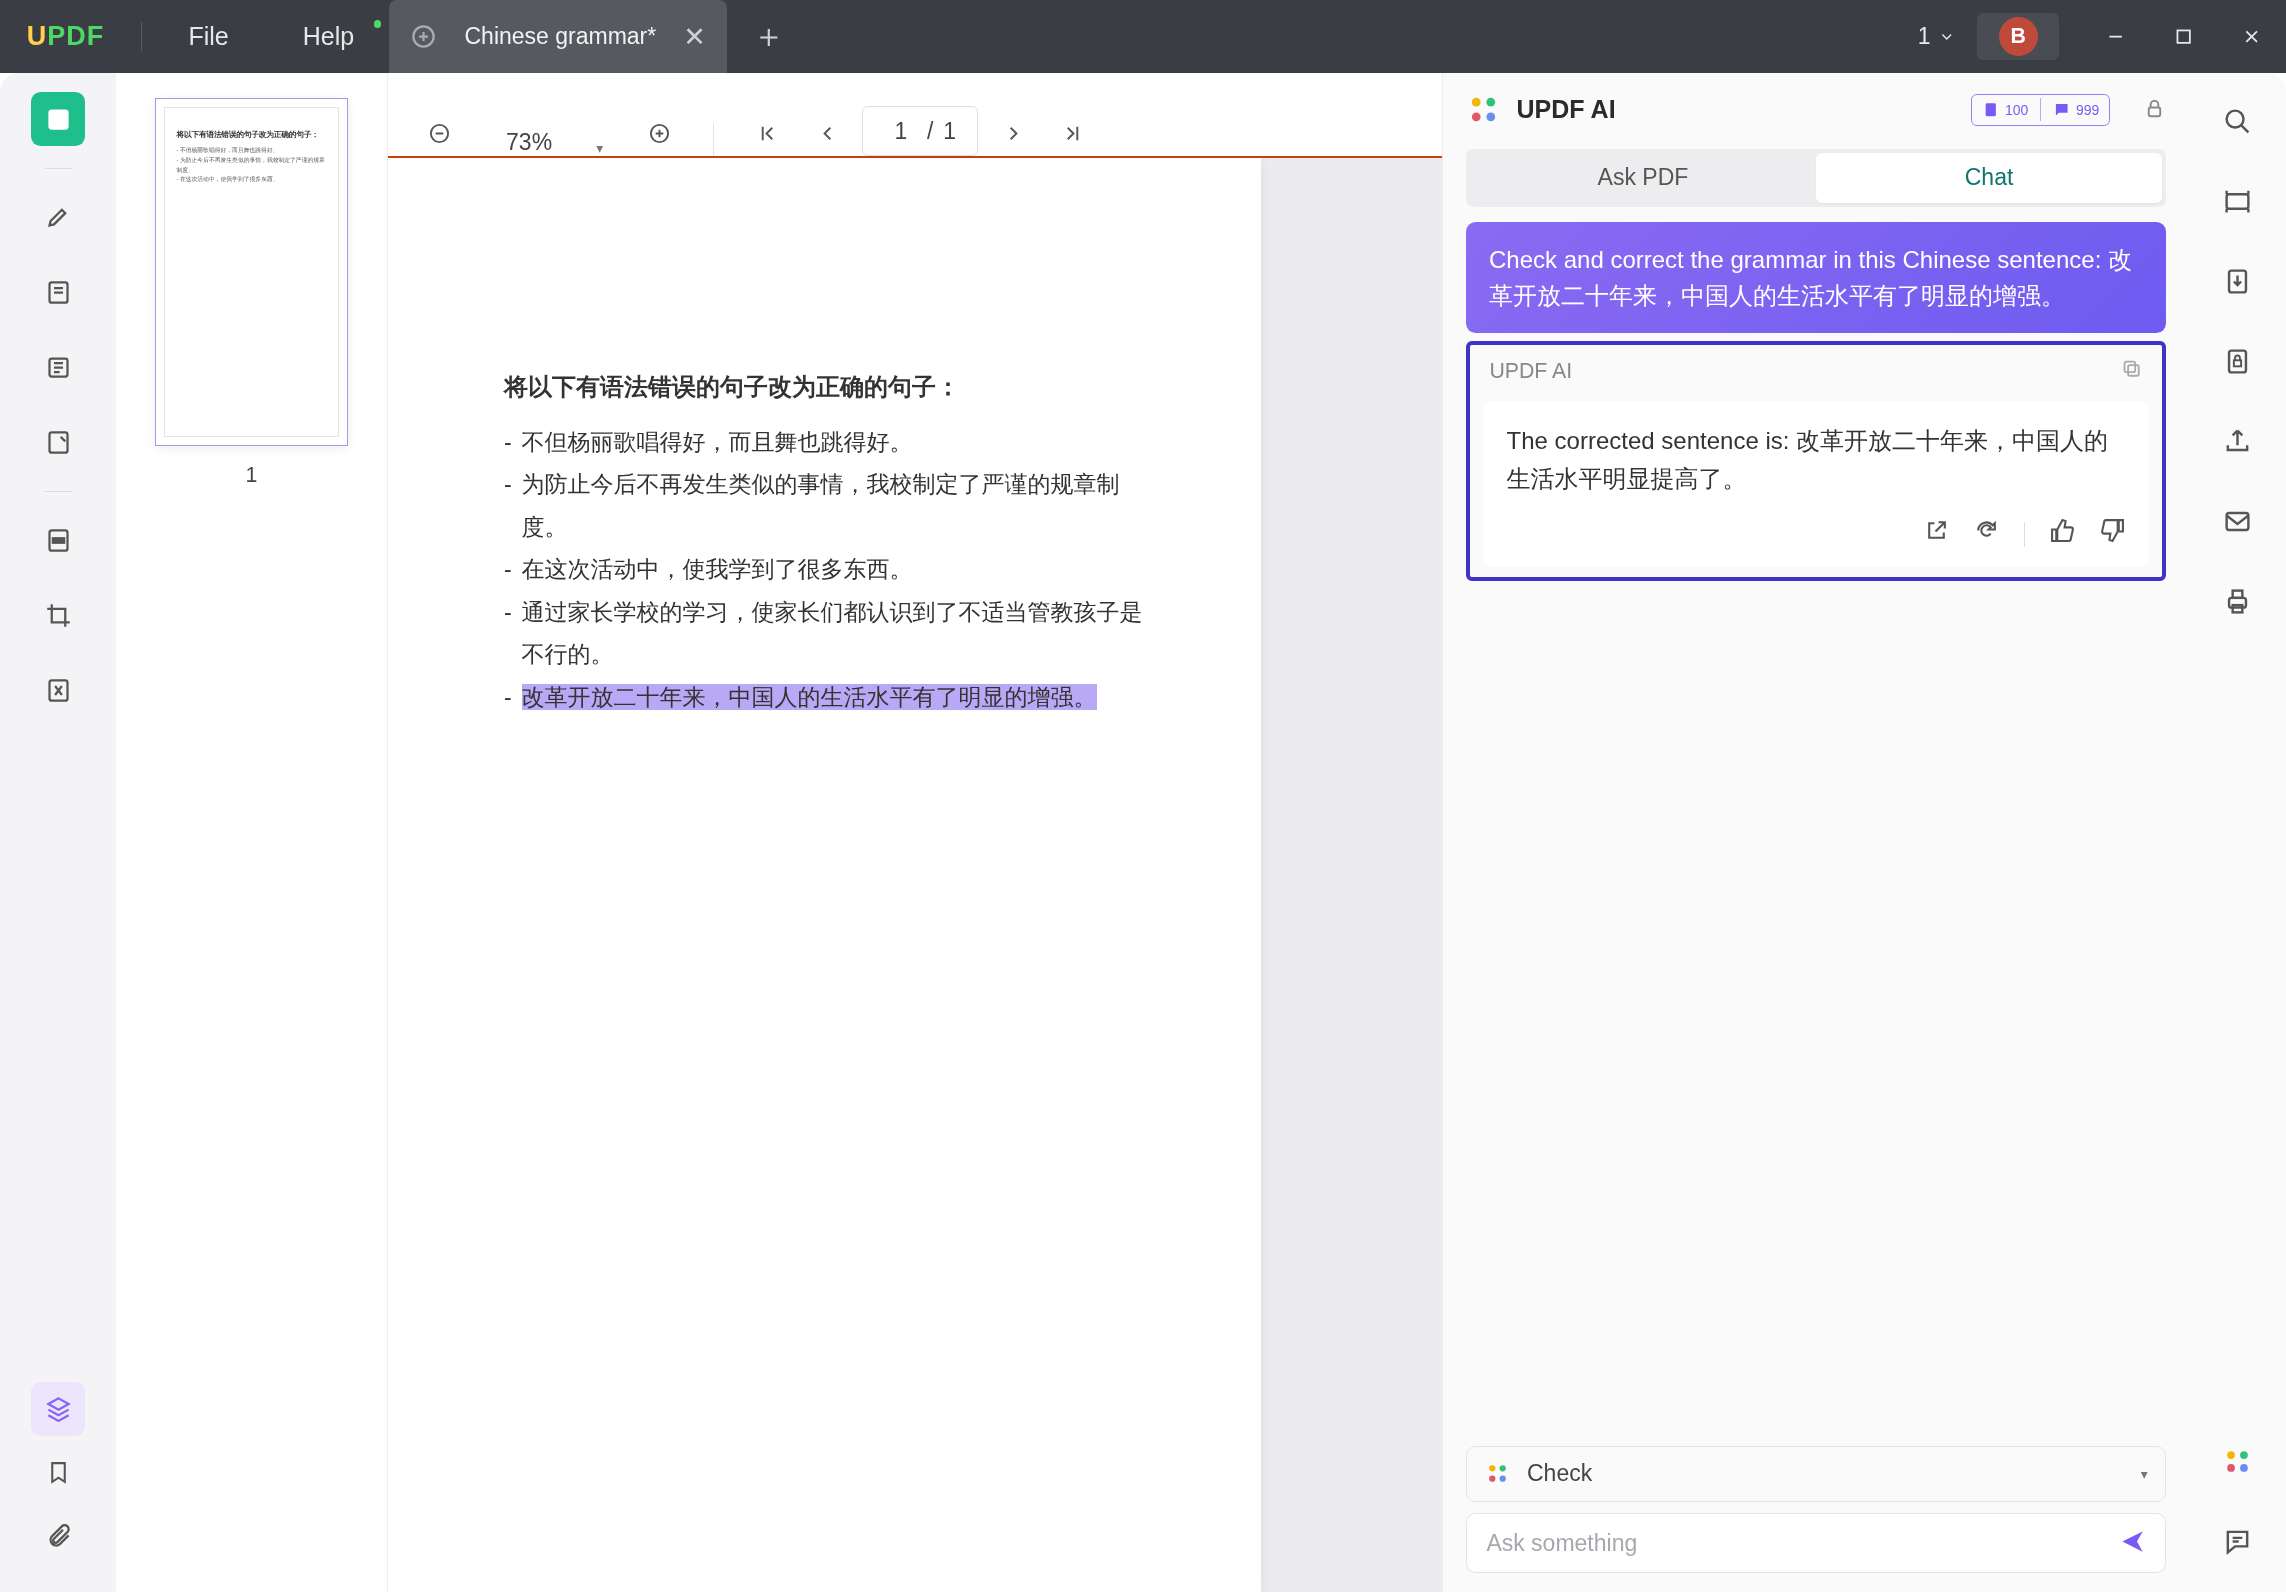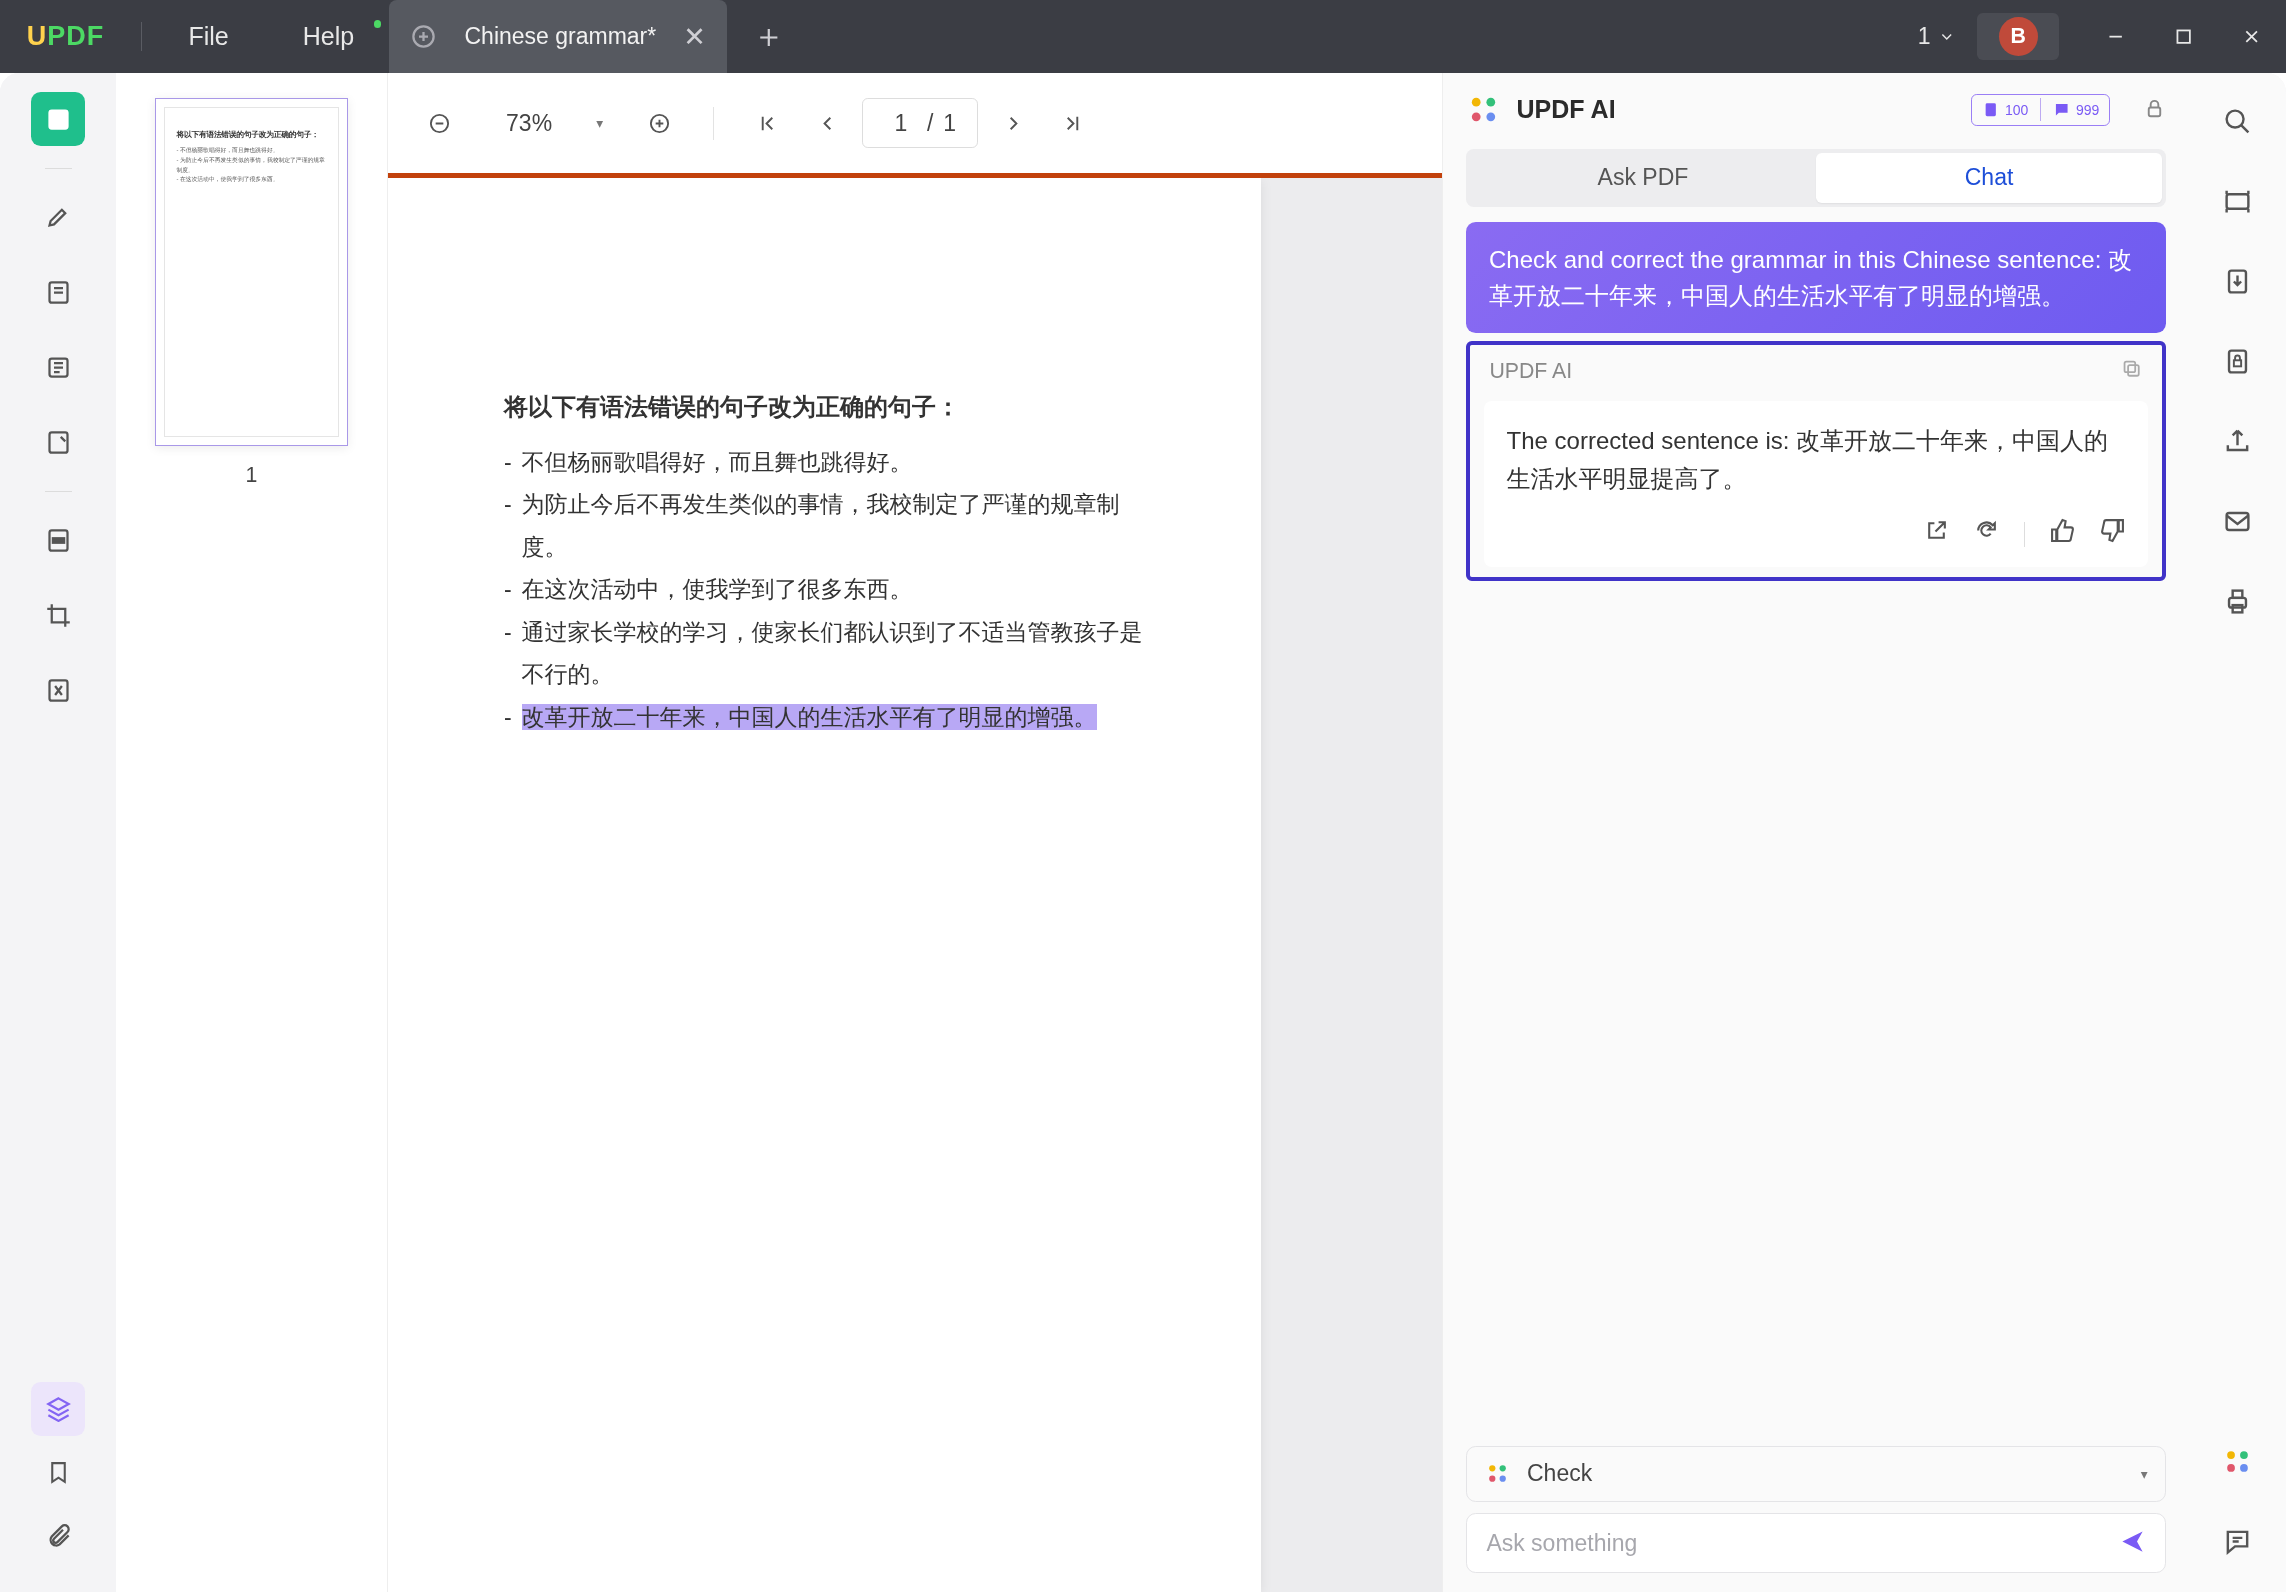--- a/index.html
+++ b/index.html
@@ -145,27 +145,27 @@
   .thumb-num { text-align:center; margin-top:17.5px; font-size:21.3px; color:#444; }
 
   .doc-viewer {
     flex: 1;
     background:#ececee;
     display:flex;
     flex-direction: column;
     min-width:0;
   }
   .toolbar {
-    height: 105px;
+    height: 85px;
     background:#fff;
     display:flex;
-    align-items:center;
+    align-items:flex-end;
     padding: 0 29px;
     gap: 13.6px;
-    border-bottom:5px solid #c2410c;
+    border-bottom:2px solid #c2410c;
   }
   .tb-btn { width:45px;height:45px;display:flex;align-items:center;justify-content:center;cursor:pointer;}
   .tb-btn svg{width:23px;height:23px;stroke:#555;fill:none;stroke-width:2;}
   .zoom-display { width:107px;text-align:center;font-size:23px;color:#444;}
   .zoom-drop { width:27px; color:#777; cursor:pointer;}
   .tb-sep{width:1px;height:33px;background:#e3e3e3; margin:0 17.5px;}
   .page-input {
     width: 116px;
     height: 50px;
     border:1px solid #ddd;
@@ -217,21 +217,21 @@
   .lock-ic{ margin-left:17.5px;cursor:pointer;}
 
   .ai-tabs {
     display:flex;
     background:#ededef;
     border-radius:7.8px;
     padding:3.9px;
     margin-bottom:15.5px;
   }
   .ai-tab { flex:1; text-align:center; padding:11.6px 0; font-size:23px; color:#555; cursor:pointer; border-radius:5.8px;}
-  .ai-tab.active { background:#fff; color:#1d4ed8; box-shadow:0 1px 1.9px rgba(0,0,0,.06);}
+  .ai-tab.active { background:#fff; color:#0f766e; box-shadow:0 1px 1.9px rgba(0,0,0,.06);}
 
   .user-msg {
     background: linear-gradient(135deg,#8a6bf2 0%,#6e5bf0 100%);
     color:#fff;
     border-radius:9.7px;
     padding:19.4px 23px;
     font-size:24px;
     line-height:1.5;
     margin-bottom:0;
   }

